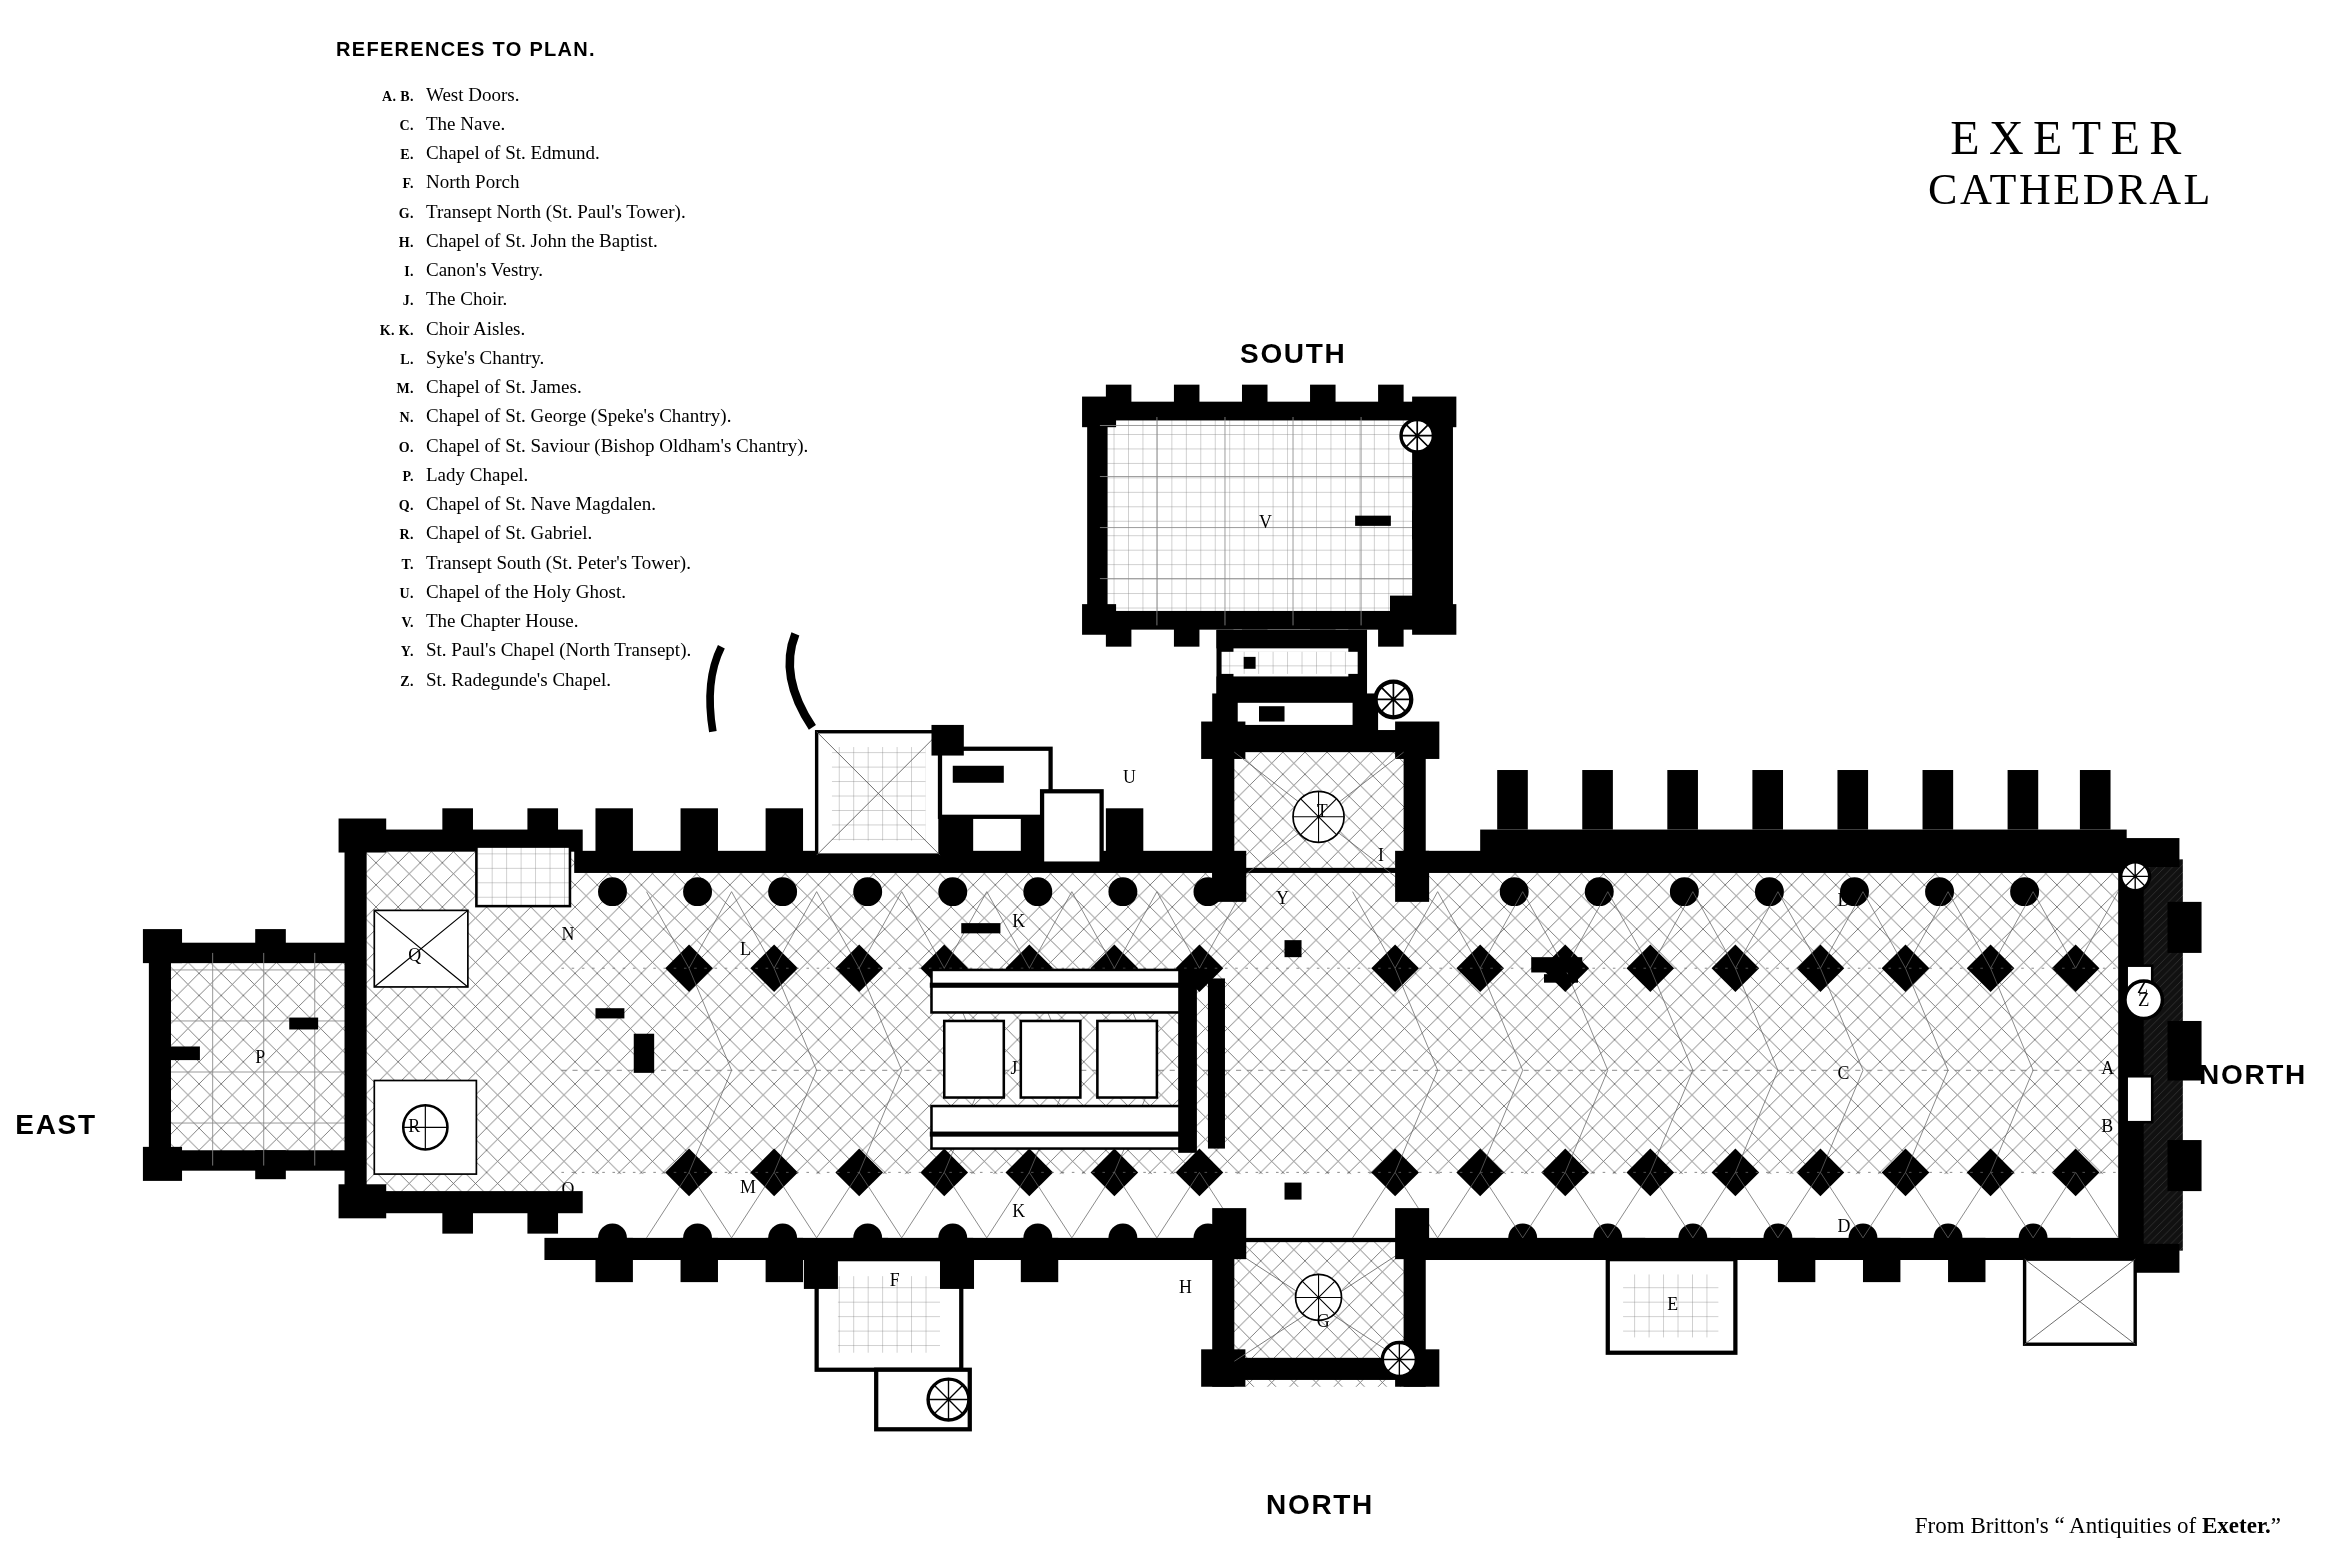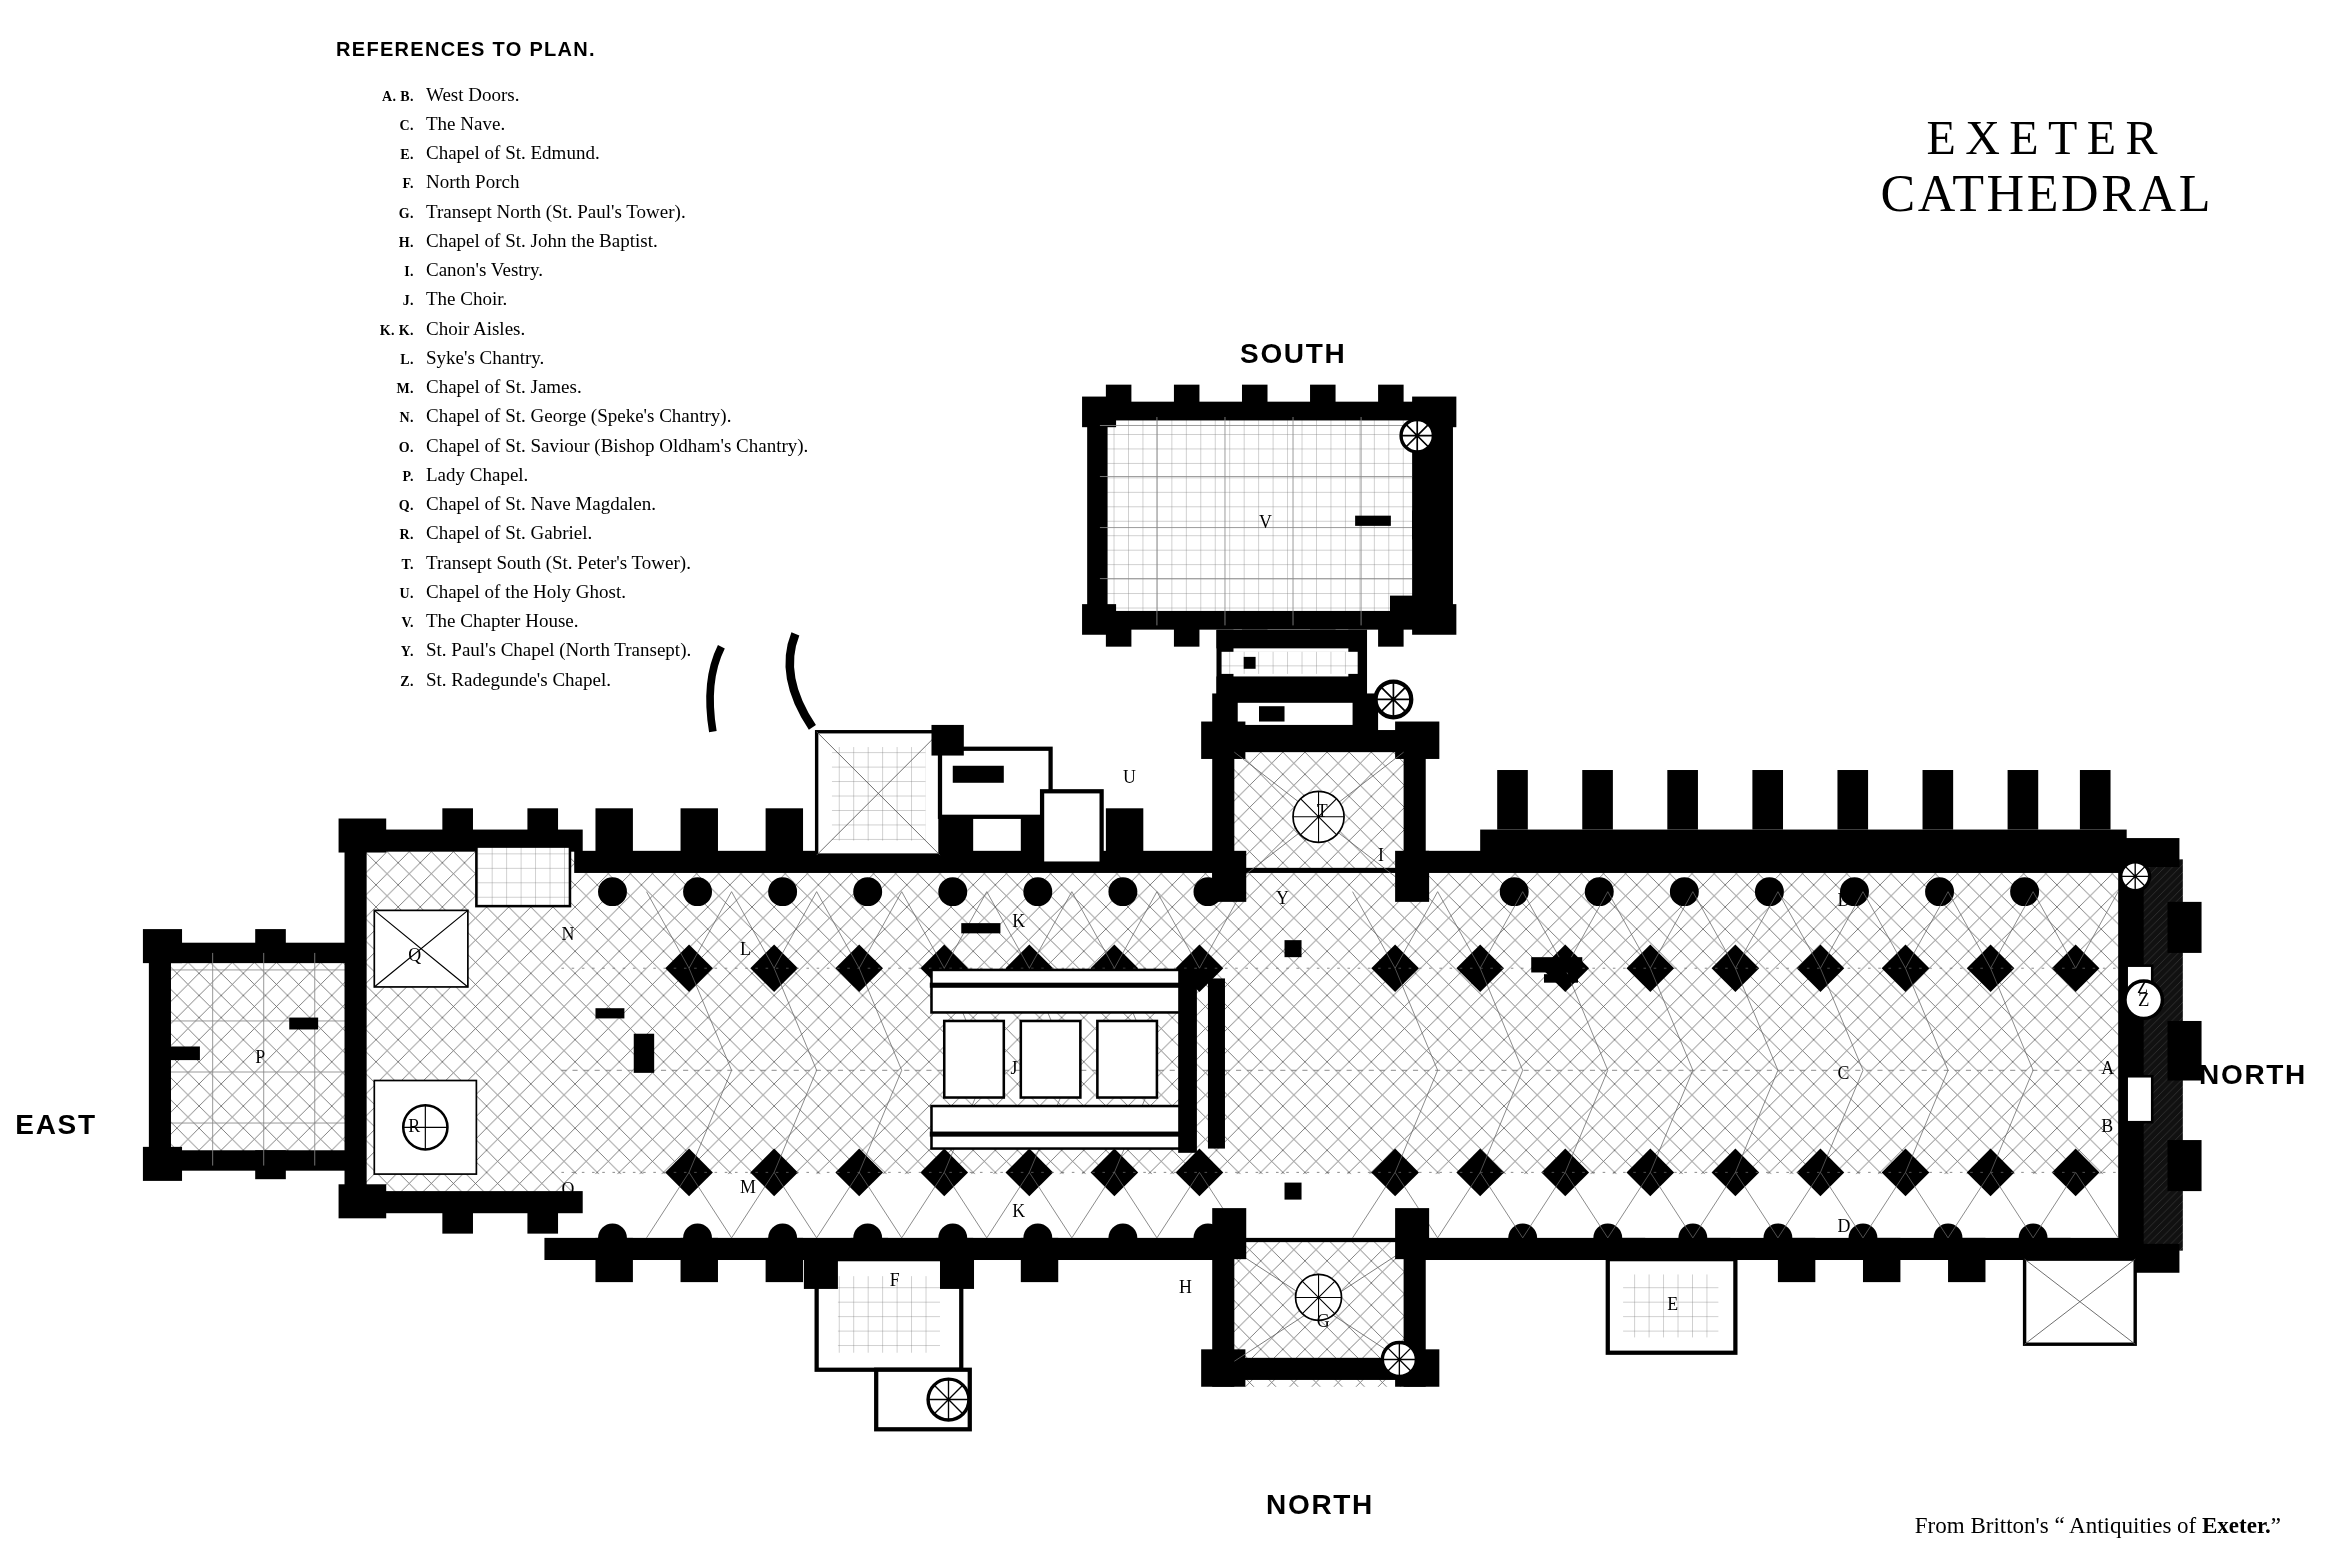--- a/index.html
+++ b/index.html
@@ -64,21 +64,21 @@
     font-family: "Liberation Serif", serif;
     line-height: 1.13;
   }
   #main-title .tline {
     font-size: 48px;
     letter-spacing: 6px;
     white-space: nowrap;
   }
   #main-title .tline.l1 { letter-spacing: 7.7px; }
   #main-title .tline.l2 { letter-spacing: 9.4px; }
-  #main-title .tline.l3 { font-size: 52px; letter-spacing: 2.6px; }
+  #main-title .tline.l3 { font-size: 44px; letter-spacing: 2.6px; }
 
   
   .compass {
     position: absolute;
     font-family: "Liberation Sans", sans-serif;
     font-weight: bold;
     font-size: 28px;
     letter-spacing: 1.7px;
   }
   #compass-south { left: 1240px; top: 338px; }

